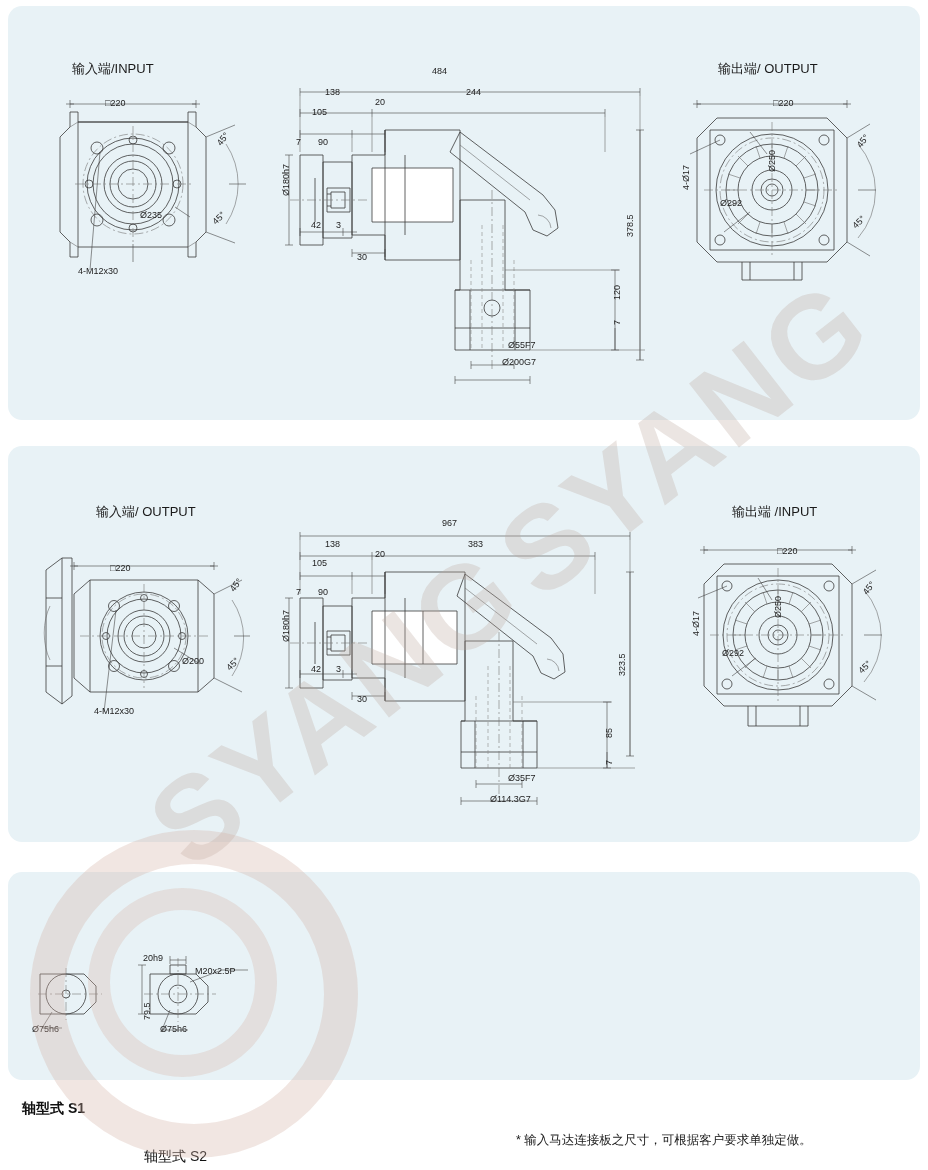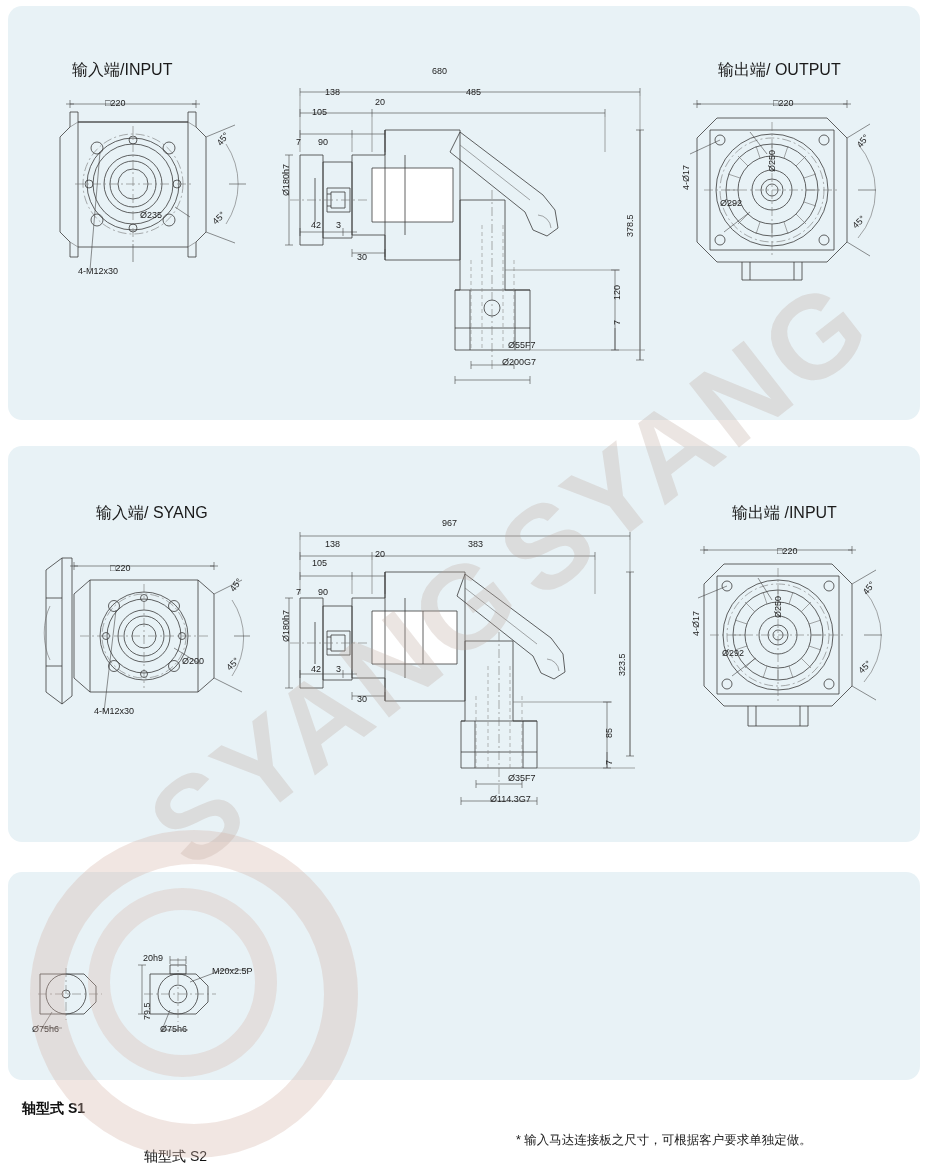--- a/index.html
+++ b/index.html
@@ -93,21 +93,21 @@
   }
 
   
   .lbl {
     position: absolute;
     font-size: 13px;
     color: #1a1a1a;
     white-space: nowrap;
     z-index: 4;
   }
-  .lbl-cn { font-size: 16px; }
+  .lbl-cn { font-size: 13px; }
   .dim {
     position: absolute;
     font-size: 9px;
     color: #222;
     white-space: nowrap;
     z-index: 4;
   }
   .dim-v {
     position: absolute;
     font-size: 9px;
@@ -256,23 +256,23 @@
   <path class="dimln" d="M196 305 L239 305 M196 301 L196 309 M239 301 L239 309"></path>
   <path class="dimln" d="M180 320 L255 320 M180 316 L180 324 M255 316 L255 324"></path>
 
   <path class="dimln" d="M77 193 L110 193 M77 189 L77 197 M110 189 L110 197"></path>
 
   <path class="dimln" d="M25 172 L68 172 M25 168 L25 176 M68 168 L68 176 M68 172 L82 172"></path>
 
   <path class="dimln" d="M14 95 L14 185 M10 95 L18 95 M10 185 L18 185"></path>
 </svg>
 </div>
-<div class="dim" style="left:432px; top:66px;">680</div>
+<div class="dim" style="left:432px; top:66px;">484</div>
 <div class="dim" style="left:325px; top:87px;">138</div>
-<div class="dim" style="left:466px; top:87px;">485</div>
+<div class="dim" style="left:466px; top:87px;">244</div>
 <div class="dim" style="left:312px; top:107px;">105</div>
 <div class="dim" style="left:375px; top:97px;">20</div>
 <div class="dim" style="left:296px; top:137px;">7</div>
 <div class="dim" style="left:318px; top:137px;">90</div>
 <div class="dim-v" style="left:281px; top:196px;">Ø180h7</div>
 <div class="dim" style="left:311px; top:220px;">42</div>
 <div class="dim" style="left:336px; top:220px;">3</div>
 <div class="dim" style="left:357px; top:252px;">30</div>
 <div class="dim-v" style="left:625px; top:237px;">378.5</div>
 <div class="dim-v" style="left:612px; top:300px;">120</div>
@@ -323,21 +323,21 @@
 <div class="dim" style="left:856px; top:136px; transform:rotate(-52deg);">45°</div>
 <div class="dim" style="left:852px; top:217px; transform:rotate(-45deg);">45°</div>
 
 <div class="title-bar" style="top:452px">
   <div class="title-sq"></div>
   <div class="title-grad">
     <span>SBXR-142-L2</span>
   </div>
 </div>
 
-<div class="lbl lbl-cn" style="left:96px; top:503px;">输入端/ SYANG</div>
+<div class="lbl lbl-cn" style="left:96px; top:503px;">输入端/ OUTPUT</div>
 <div class="lbl lbl-cn" style="left:732px; top:503px;">输出端 /INPUT</div>
 
 <div class="dwg" style="left:28px; top:536px;">
 <svg width="240" height="190" viewBox="0 0 240 190">
 
   <path class="ln" d="M18 34 L34 22 L44 22 L44 160 L34 168 L18 156 Z"></path>
   <path class="ln" d="M18 62 L34 62 M18 130 L34 130 M34 22 L34 168"></path>
   <path class="ln-l" d="M22 70 A 22 40 0 0 0 22 124"></path>
 
   <path class="ln" d="M62 44 L170 44 L186 58 L186 142 L170 156 L62 156 L46 142 L46 58 Z"></path>
@@ -497,19 +497,19 @@
   <path class="ctr" d="M48 8 L48 72 M14 44 L86 44"></path>
 
   <path class="dimln" d="M40 10 L56 10 M40 6 L40 14 M56 6 L56 14"></path>
   <path class="dimln" d="M12 15 L12 64 M8 15 L16 15 M8 64 L16 64"></path>
   <path class="dimln" d="M60 32 L92 20 M92 20 L118 20"></path>
   <path class="dimln" d="M40 60 L32 80 M32 80 L58 80"></path>
 </svg>
 </div>
 <div class="dim" style="left:143px; top:953px;">20h9</div>
 <div class="dim-v" style="left:142px; top:1020px;">79.5</div>
-<div class="dim" style="left:212px; top:966px;">M20x2.5P</div>
+<div class="dim" style="left:195px; top:966px;">M20x2.5P</div>
 <div class="dim" style="left:160px; top:1024px;">Ø75h6</div>
 
 <div class="shaft-label" style="left:22px; top:1100px;font-weight:bold;">轴型式  S1</div>
 <div class="shaft-label" style="left:144px; top:1148px;">轴型式  S2</div>
 
 <div class="footnote" style="left:516px; top:1132px;">* 输入马达连接板之尺寸，可根据客户要求单独定做。</div>
 
 </body></html>

